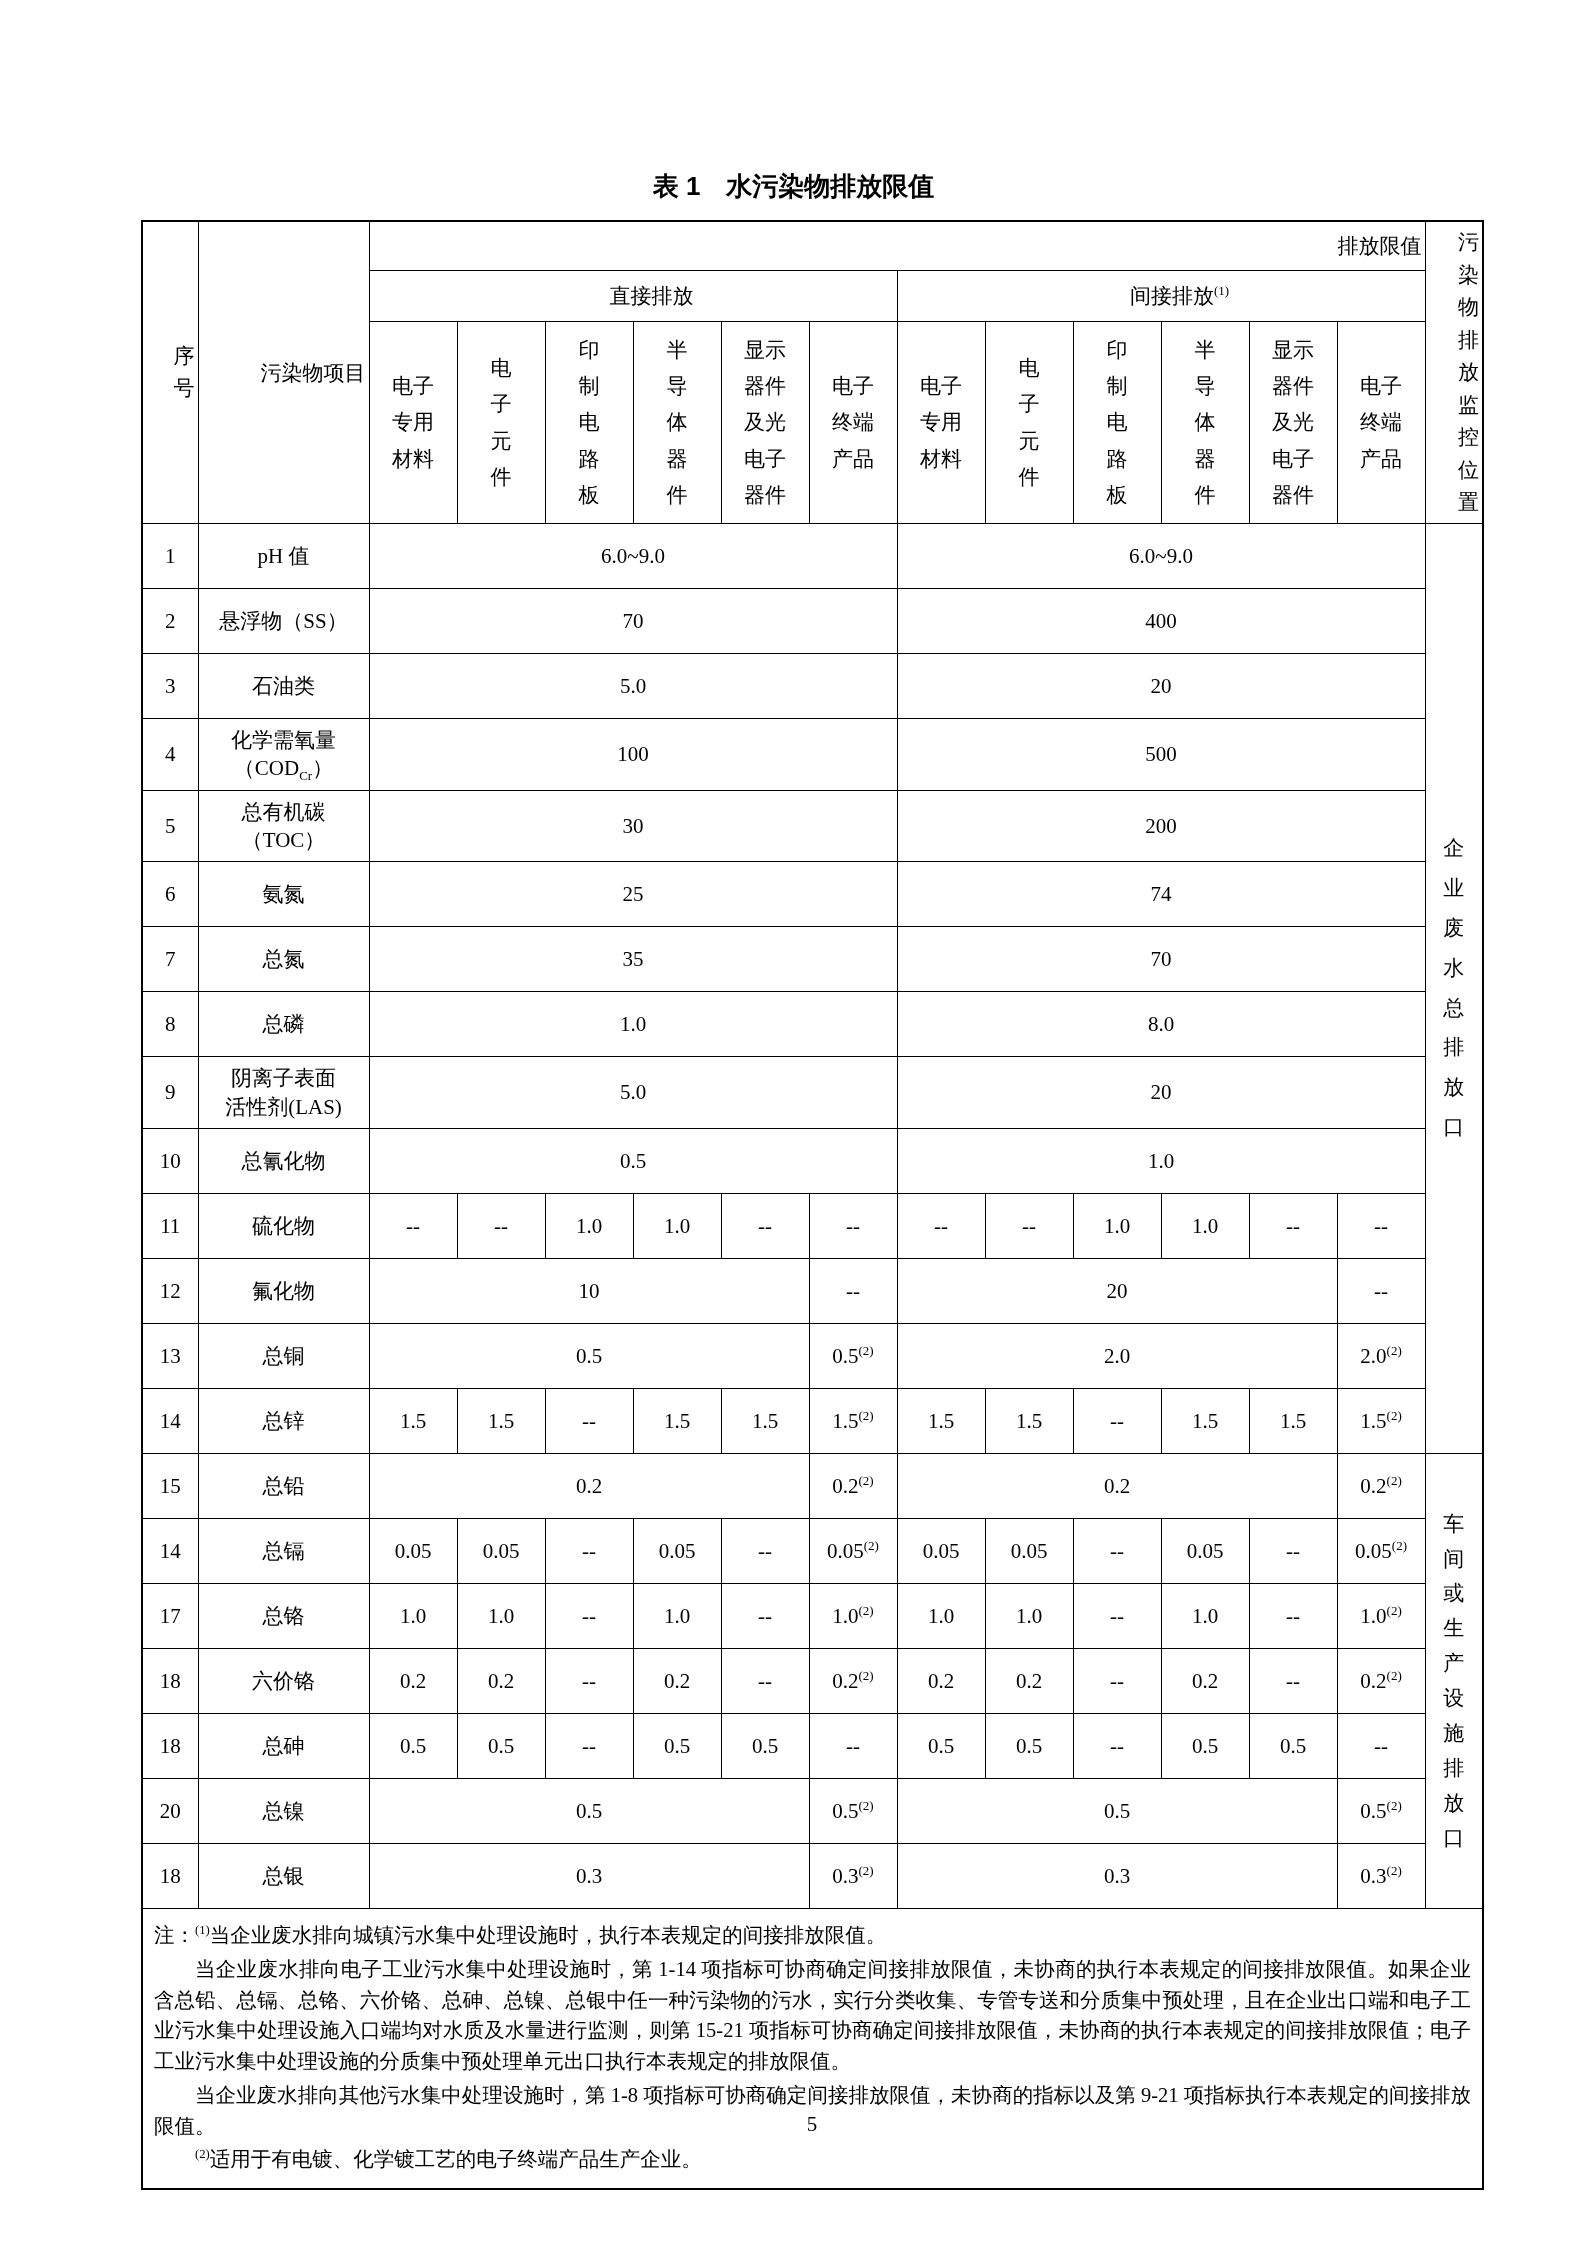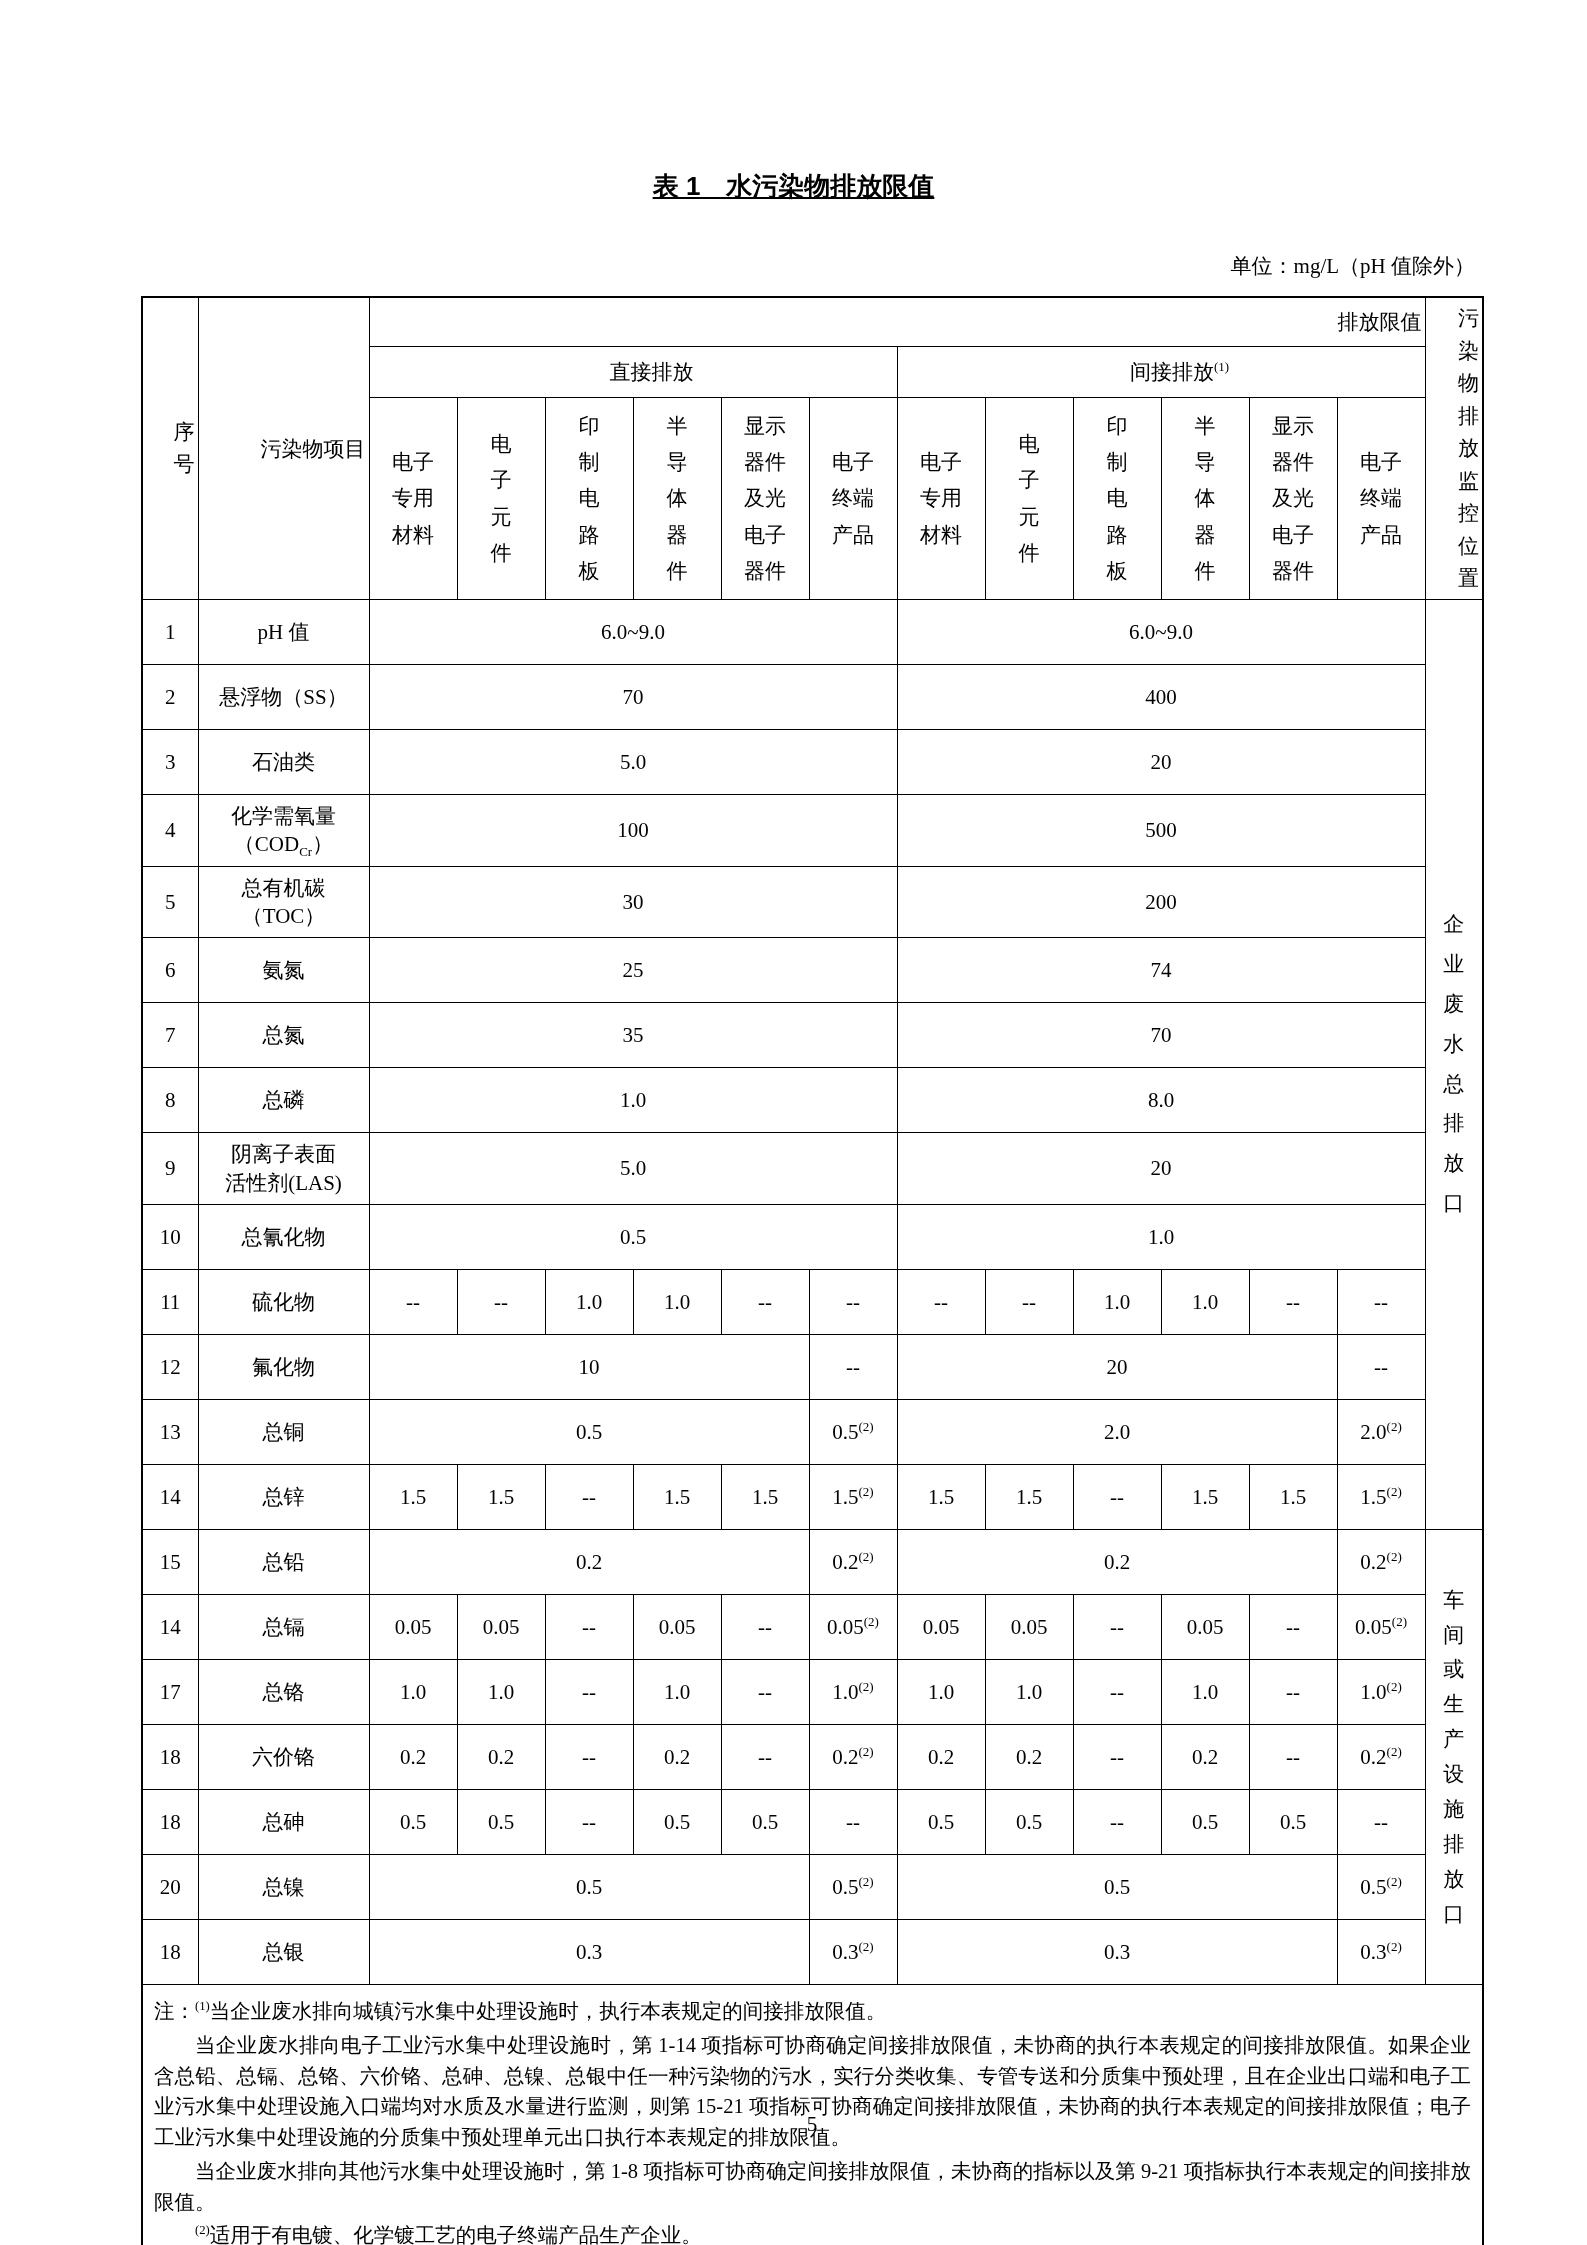--- a/index.html
+++ b/index.html
@@ -12,21 +12,20 @@
     font-family:"Liberation Serif","DejaVu Serif",serif;
     overflow:hidden;
   }
   .caption{
     padding-top:168px;
     text-align:center;
     font-family:"Liberation Sans","DejaVu Sans",sans-serif;
     font-weight:bold;
     font-size:26px;
     line-height:36px;
-    text-decoration:underline;
   }
   .unit{
     margin-top:48px;
     margin-right:112px;
     text-align:right;
     font-size:21px;
     line-height:28px;
   }
   table.limits{
     margin:16px 0 0 141px;
@@ -73,21 +72,20 @@
     font-size:21px;
   }
 </style>
 </head>
 <body>
 
 <div class="page">
 
   <div class="caption">表 1　水污染物排放限值</div>
 
-  <div class="unit">单位：mg/L（pH 值除外）</div>
 
   <table class="limits">
     <colgroup>
       <col style="width:56px">
       <col style="width:171px">
       <col style="width:88px">
         <col style="width:88px">
         <col style="width:88px">
         <col style="width:88px">
         <col style="width:88px">

